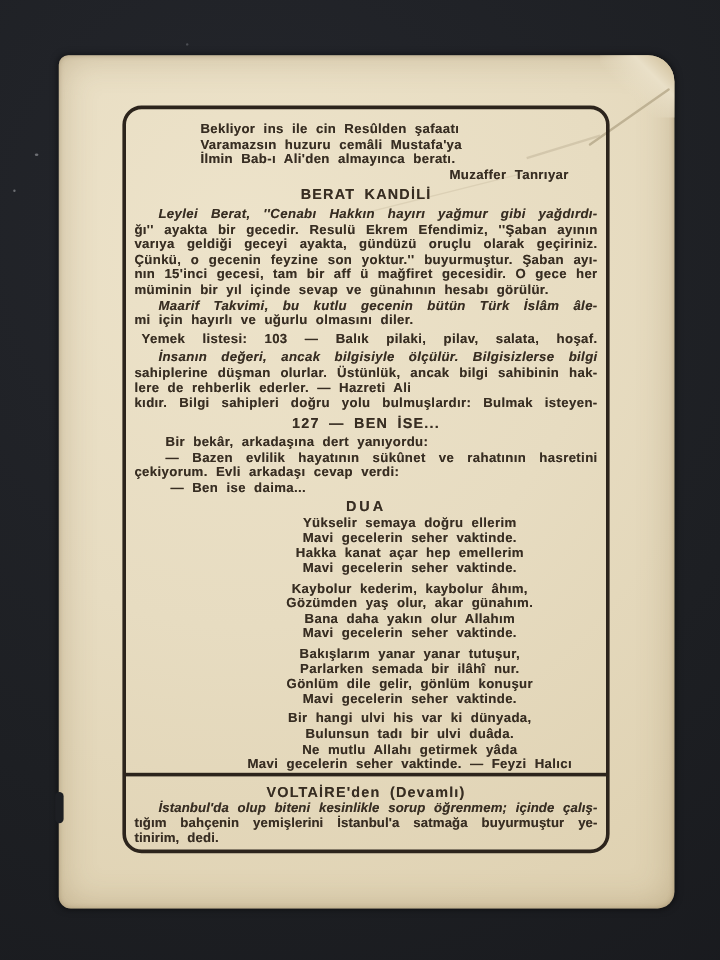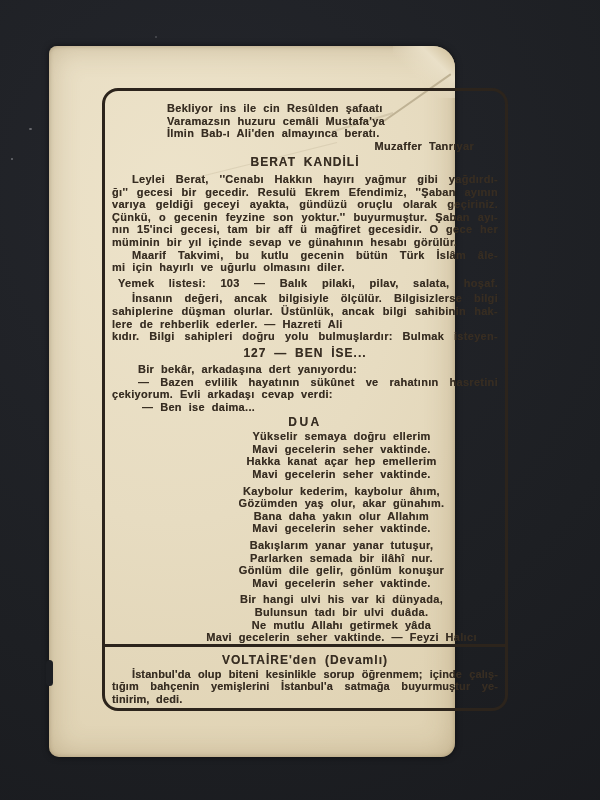--- a/index.html
+++ b/index.html
@@ -9,21 +9,21 @@
     background:radial-gradient(140% 110% at 35% 25%, #24262c 0%, #1d1f23 55%, #17181c 100%);
     position:relative; overflow:hidden;
     font-family:"Liberation Sans", sans-serif;
   }
   .speck { position:absolute; background:#8d8f93; border-radius:50%; opacity:.7; }
   .speck.s1 { left:29px; top:128px; width:3px; height:2px; }
   .speck.s2 { left:11px; top:158px; width:2px; height:2px; }
   .speck.s3 { left:155px; top:36px; width:2px; height:2px; opacity:.4; }
 
   .paper {
-    position:absolute; left:49px; top:46px; width:406px; height:711px;
+    position:absolute; left:49px; top:46px; width:513px; height:711px;
     background:radial-gradient(130% 100% at 30% 22%, #ede3ca 0%, #e7dcc1 45%, #ddcfae 100%);
     border-radius:8px 22px 14px 10px;
     box-shadow: inset 0 0 30px rgba(118,92,50,.30), inset 0 0 4px rgba(100,80,45,.35), 0 0 6px rgba(0,0,0,.55);
   }
   .fold {
     position:absolute; top:0; right:0; width:62px; height:52px;
     border-top-right-radius:22px;
     background:linear-gradient(225deg, #d3c3a0 8%, rgba(236,227,204,.85) 30%, rgba(236,227,204,0) 62%);
   }
   .crease-line {
@@ -54,21 +54,21 @@
     font-weight:bold; font-size:11px; line-height:12.6px; color:#372d22;
     letter-spacing:.3px; word-spacing:3.5px;
     text-shadow:0 0 .4px rgba(55,45,34,.55);
   }
   .line { white-space:nowrap; }
   .poem-top { margin-left:55px; }
   .attr { text-align:right; padding-right:24px; }
   .heading { text-align:center; font-size:12px; letter-spacing:1px; margin:4px 0; }
   .para .line { text-align:justify; text-align-last:justify; }
   .para .line.last { text-align-last:left; }
-  .para .line.first { text-indent:20px; }
+  .para .line.first { text-indent:20px;font-style:italic; }
   .menu-line { text-align:justify; text-align-last:justify; text-indent:6px; margin:3px 0; }
   .wisdom { margin-bottom:2px; }
   .dialogue .line { text-align:left; }
   .dialogue .line:nth-child(1) { text-indent:26px; }
   .dialogue .line:nth-child(2) { text-align:justify; text-align-last:justify; text-indent:26px; }
   .dialogue .line:nth-child(4) { text-indent:30px; }
   .dua-h { letter-spacing:2.5px; margin:2px 0; }
   .stanza { margin-left:73px; margin-top:4px;text-align:center; }
   .stanza.first { margin-top:0; }
   .frame-voltaire .heading { margin:0 0 1px 0; }
@@ -96,21 +96,21 @@
           <div class="line">Varamazsın huzuru cemâli Mustafa'ya</div>
           <div class="line last">İlmin Bab-ı Ali'den almayınca beratı.</div>
         </div>
 
       <div class="attr line">Muzaffer Tanrıyar</div>
 
       <div class="heading">BERAT KANDİLİ</div>
 
       <div class="para">
           <div class="line first">Leylei Berat, ''Cenabı Hakkın hayırı yağmur gibi yağdırdı-</div>
-          <div class="line">ğı'' gecesi bir gecedir. Resulü Ekrem Efendimiz, ''Şaban ayının</div>
+          <div class="line">ğı'' ayakta bir gecedir. Resulü Ekrem Efendimiz, ''Şaban ayının</div>
           <div class="line">varıya geldiği geceyi ayakta, gündüzü oruçlu olarak geçiriniz.</div>
           <div class="line">Çünkü, o gecenin feyzine son yoktur.'' buyurmuştur. Şaban ayı-</div>
           <div class="line">nın 15'inci gecesi, tam bir aff ü mağfiret gecesidir. O gece her</div>
           <div class="line last">müminin bir yıl içinde sevap ve günahının hesabı görülür.</div>
         </div>
 
       <div class="para">
           <div class="line first">Maarif Takvimi, bu kutlu gecenin bütün Türk İslâm âle-</div>
           <div class="line last">mi için hayırlı ve uğurlu olmasını diler.</div>
         </div>

